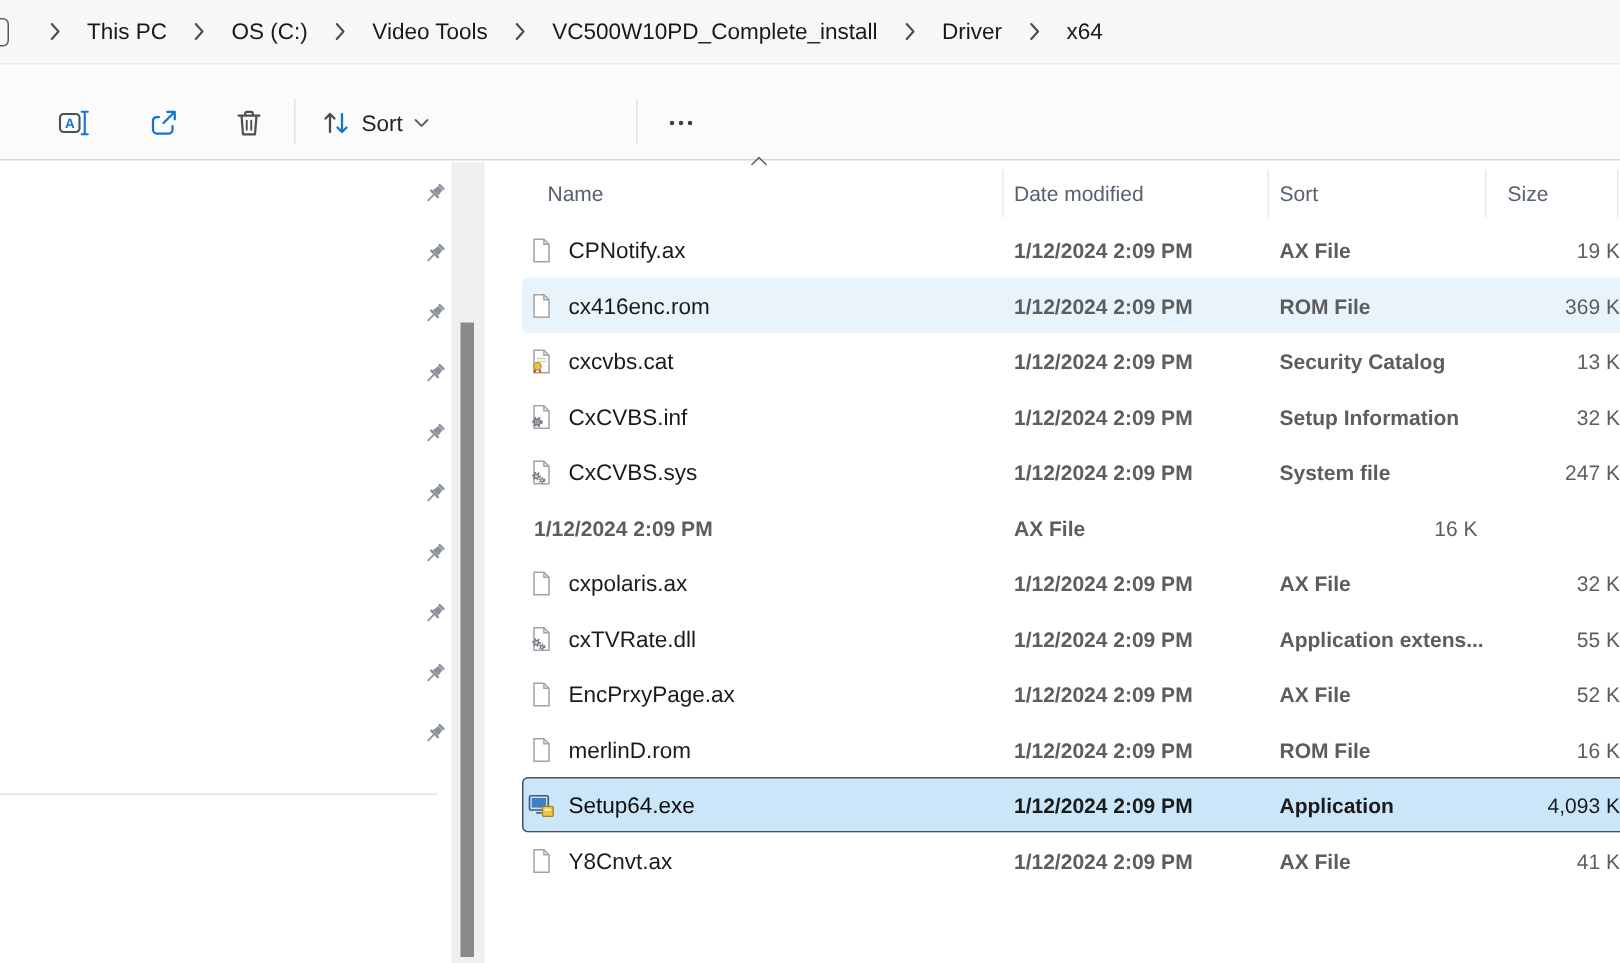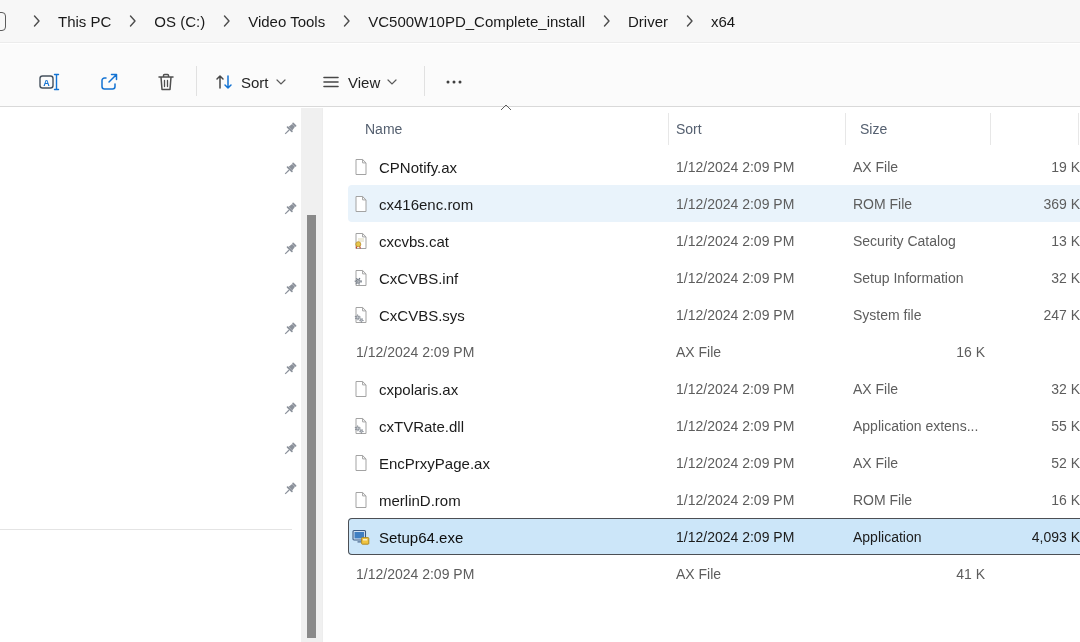--- a/index.html
+++ b/index.html
@@ -45,21 +45,21 @@
   .lheader .hdate,.lheader .htype { padding-left:8px; }
   .lheader .hsize { padding-left:15px; }
   .hsep { position:absolute; top:3px; height:32px; width:1px; background:#e7e7e7; }
   .sort-caret { position:absolute; left:152px; top:-6px; display:flex; }
 
   .rows { position:absolute; top:38px; left:0; right:0; }
   .frow { position:relative; display:grid; grid-template-columns:320px 177px 145px 95px;
           height:37px; align-items:center; font-size:15px; border-radius:4px; }
   .frow .cname { display:flex; align-items:flex-end; gap:9px; padding-left:4px;
                  color:#1b1b1b; white-space:nowrap; overflow:hidden; }
-  .frow .cdate,.frow .ctype { color:#5d5d5d; font-size:14px; padding-left:8px; white-space:nowrap; }
+  .frow .cdate,.frow .ctype { color:#5d5d5d; font-size:14px; padding-left:8px; white-space:nowrap;font-weight:bold; }
   .frow .csize { color:#5d5d5d; font-size:14px; text-align:right; padding-right:5px; white-space:nowrap; }
   .frow.hover { background:#e9f3fb; }
   .frow.selected { background:#cce6f9; box-shadow:inset 0 0 0 1px #4c4f54; }
   .frow.selected .cname { color:#0d0d0d; }
   .frow.selected .cdate,.frow.selected .ctype,.frow.selected .csize { color:#1b1b1b; }
   .ficon { width:18px; height:18px; flex:0 0 18px; display:inline-flex; }
 </style>
 </head>
 <body>
 
@@ -143,33 +143,20 @@
             <path d="M14 4 V16 M11 13 L14 16 L17 13" fill="none" stroke="#1373d3" stroke-width="1.5" stroke-linecap="round" stroke-linejoin="round"></path>
           </svg>
       </span>
       <span>Sort</span>
       <span class="ticon">
         <svg width="10" height="6" viewBox="0 0 10 6">
             <path d="M1 1 L5 5 L9 1" fill="none" stroke="#5a5a5a" stroke-width="1.2" stroke-linecap="round"></path>
           </svg>
       </span>
     </button>
-    <button class="tbtn" style="left:315px">
-      <span class="ticon">
-        <svg width="20" height="20" viewBox="0 0 20 20">
-            <path d="M3 5.5 h14 M3 10 h14 M3 14.5 h14" stroke="#474747" stroke-width="1.6" stroke-linecap="round"></path>
-          </svg>
-      </span>
-      <span>View</span>
-      <span class="ticon">
-        <svg width="10" height="6" viewBox="0 0 10 6">
-            <path d="M1 1 L5 5 L9 1" fill="none" stroke="#5a5a5a" stroke-width="1.2" stroke-linecap="round"></path>
-          </svg>
-      </span>
-    </button>
     <span class="tsep" style="left:424px"></span>
     <button class="tbtn" style="left:437px">
       <span class="ticon">
         <svg width="22" height="22" viewBox="0 0 22 22">
             <circle cx="5" cy="11" r="1.5" fill="#3f3f3f"></circle>
             <circle cx="11" cy="11" r="1.5" fill="#3f3f3f"></circle>
             <circle cx="17" cy="11" r="1.5" fill="#3f3f3f"></circle>
           </svg>
       </span>
     </button>
@@ -284,20 +271,21 @@
   <div class="pane-sep"></div>
 
   <div class="filearea">
     <div class="lheader">
       <span class="sort-caret">
         <svg width="12" height="7" viewBox="0 0 12 7">
             <path d="M1 6 L6 1 L11 6" fill="none" stroke="#5f5f5f" stroke-width="1"></path>
           </svg>
       </span>
       <span class="hname">Name</span>
+      <span class="hdate">Date modified</span>
       <span class="htype">Sort</span>
       <span class="hsize">Size</span>
       <span class="hsep" style="left:320px"></span>
       <span class="hsep" style="left:497px"></span>
       <span class="hsep" style="left:642px"></span>
       <span class="hsep" style="left:730px"></span>
     </div>
     <div class="rows">
         <div class="frow">
           <div class="cname">
@@ -455,20 +443,29 @@
                 <rect x="11" y="11.2" width="4.2" height="1.2" fill="#fff" opacity="0.85"></rect>
               </svg>
             </span>
             <span>Setup64.exe</span>
           </div>
           <div class="cdate">1/12/2024 2:09 PM</div>
           <div class="ctype">Application</div>
           <div class="csize">4,093 K</div>
         </div>
         <div class="frow">
+          <div class="cname">
+            <span class="ficon">
+              <svg width="18" height="18" viewBox="0 0 18 18">
+                <path d="M4 1.5 h6.6 L14 4.9 V16.5 H4 Z" fill="#fff" stroke="#a3a3a3" stroke-width="1"></path>
+                <path d="M10.6 1.5 V4.9 H14" fill="none" stroke="#a3a3a3" stroke-width="1"></path>
+              </svg>
+            </span>
+            <span>Y8Cnvt.ax</span>
+          </div>
           <div class="cdate">1/12/2024 2:09 PM</div>
           <div class="ctype">AX File</div>
           <div class="csize">41 K</div>
         </div>
       </div>
   </div>
 
 </div>
 
 </body></html>

